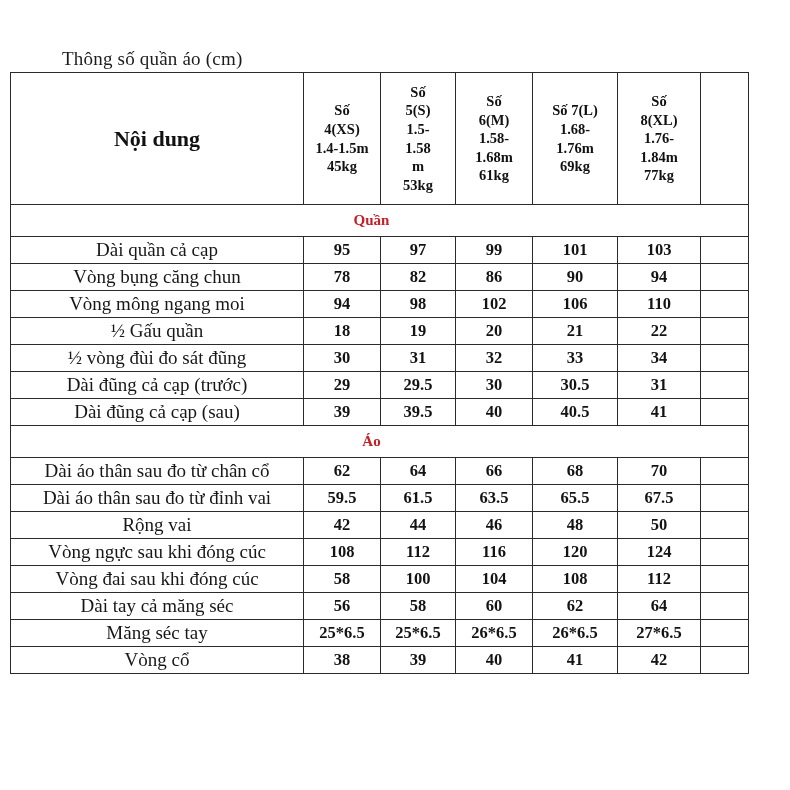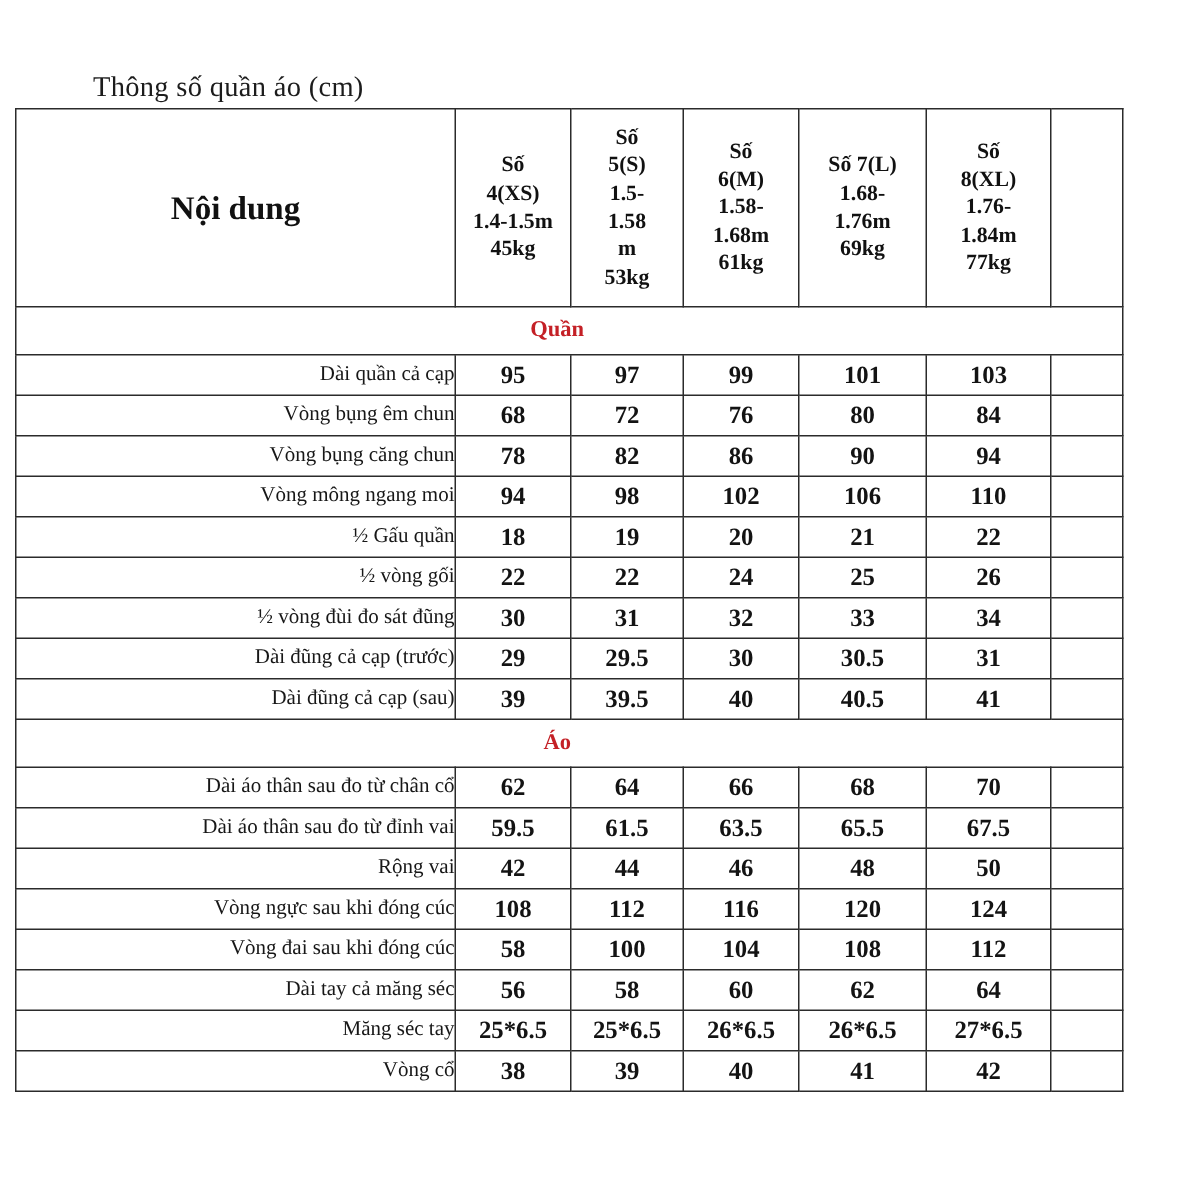--- a/index.html
+++ b/index.html
@@ -97,22 +97,22 @@
   td.section-cell .sec-label {
     display: inline-block;
     position: relative;
     left: -8px;
   }
 
   
   tr.data-row { height: 27px; }
 
   td.lbl {
-    font-size: 14px;
-    text-align: right;
+    font-size: 19px;
+    text-align: center;
     padding: 0 8px;
     white-space: nowrap;
     color: #171717;
     margin-top: 28px;
   }
   td.val {
     font-size: 16.5px;
     text-align: center;
     font-weight: bold;
     color: #131313;
@@ -185,29 +185,20 @@
           <tr class="data-row">
             <td class="lbl">Dài quần cả cạp</td>
             <td class="val">95</td>
             <td class="val">97</td>
             <td class="val">99</td>
             <td class="val">101</td>
             <td class="val">103</td>
             <td class="blank"></td>
           </tr>
           <tr class="data-row">
-            <td class="lbl">Vòng bụng êm chun</td>
-            <td class="val">68</td>
-            <td class="val">72</td>
-            <td class="val">76</td>
-            <td class="val">80</td>
-            <td class="val">84</td>
-            <td class="blank"></td>
-          </tr>
-          <tr class="data-row">
             <td class="lbl">Vòng bụng căng chun</td>
             <td class="val">78</td>
             <td class="val">82</td>
             <td class="val">86</td>
             <td class="val">90</td>
             <td class="val">94</td>
             <td class="blank"></td>
           </tr>
           <tr class="data-row">
             <td class="lbl">Vòng mông ngang moi</td>
@@ -221,29 +212,20 @@
           <tr class="data-row">
             <td class="lbl">½ Gấu quần</td>
             <td class="val">18</td>
             <td class="val">19</td>
             <td class="val">20</td>
             <td class="val">21</td>
             <td class="val">22</td>
             <td class="blank"></td>
           </tr>
           <tr class="data-row">
-            <td class="lbl">½ vòng gối</td>
-            <td class="val">22</td>
-            <td class="val">22</td>
-            <td class="val">24</td>
-            <td class="val">25</td>
-            <td class="val">26</td>
-            <td class="blank"></td>
-          </tr>
-          <tr class="data-row">
             <td class="lbl">½ vòng đùi đo sát đũng</td>
             <td class="val">30</td>
             <td class="val">31</td>
             <td class="val">32</td>
             <td class="val">33</td>
             <td class="val">34</td>
             <td class="blank"></td>
           </tr>
           <tr class="data-row">
             <td class="lbl">Dài đũng cả cạp (trước)</td>

